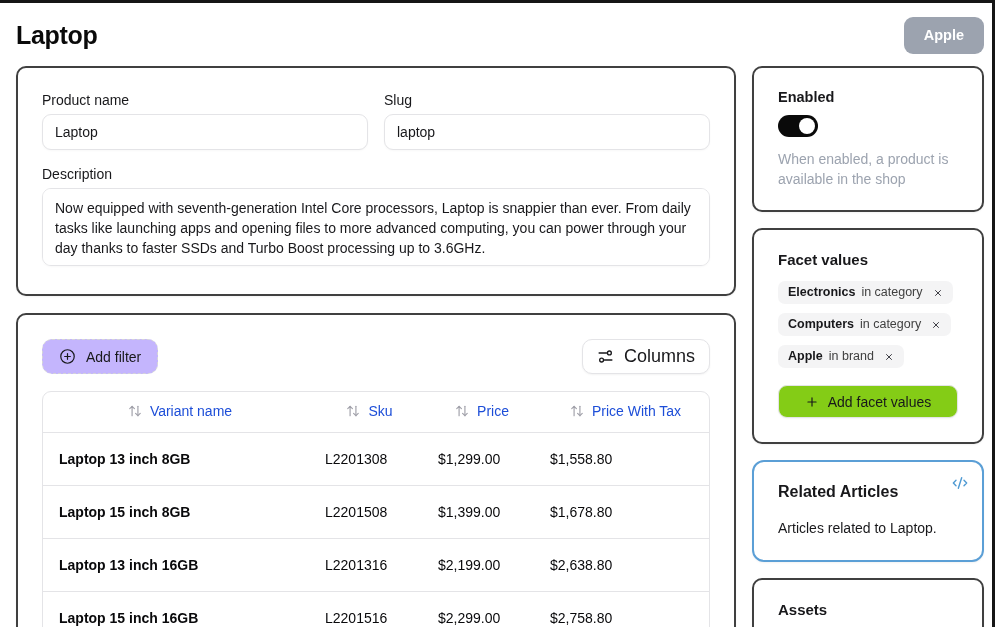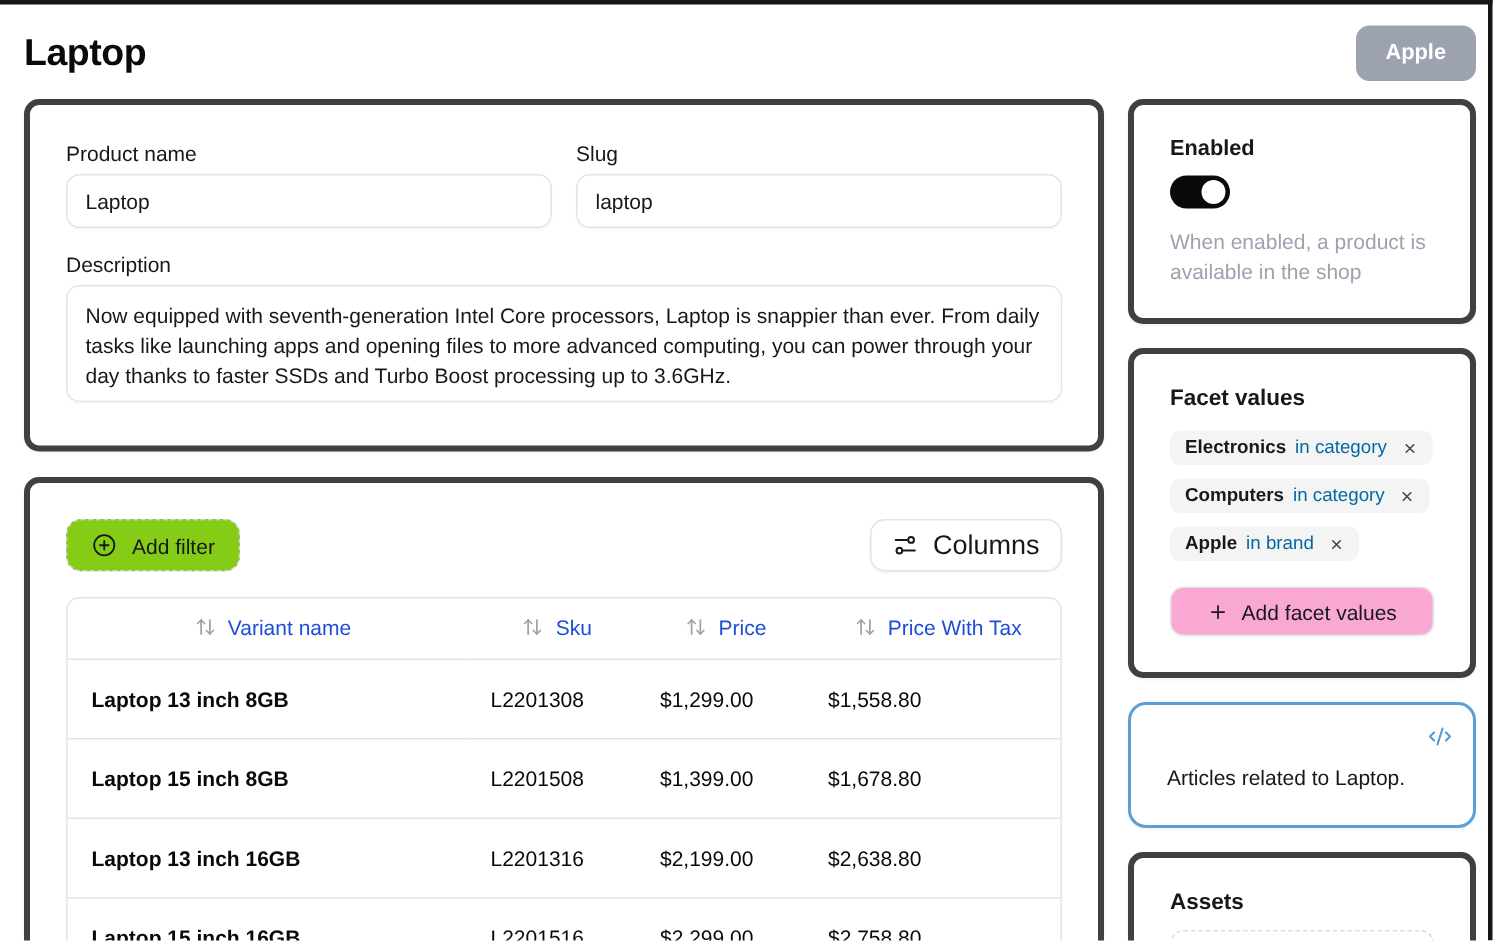--- a/index.html
+++ b/index.html
@@ -12,37 +12,37 @@
   .content { width:984px; padding-left:16px; }
   .topbar { height:66px; display:flex; align-items:center; justify-content:space-between; padding-top:4px; }
   .page-title { font-size:25px; font-weight:800; letter-spacing:-0.3px; color:#0a0a0a; }
   .btn-update { background:#9ca3af; color:#fff; border:none; border-radius:9px; height:37px; padding:0 20px;
     font-family:inherit; font-size:14.5px; font-weight:600; cursor:pointer; }
 
   .layout { display:flex; gap:16px; align-items:flex-start; }
   .main-col { width:720px; display:flex; flex-direction:column; gap:17px; }
   .side-col { width:232px; display:flex; flex-direction:column; gap:16px; }
 
-  .card { background:#fff; border:4px solid #404040; border-radius:10px; box-shadow:0 1px 2px rgba(0,0,0,.05); }
+  .card { background:#fff; border:2px solid #404040; border-radius:10px; box-shadow:0 1px 2px rgba(0,0,0,.05); }
 
   
   .card-form { padding:24px; }
   .form-grid { display:grid; grid-template-columns:1fr 1fr; column-gap:16px; row-gap:16px; }
   .field-label { display:block; font-size:14px; font-weight:500; color:#18181b; margin-bottom:6px; }
   .text-input { width:100%; height:36px; border:1px solid #e4e4e7; border-radius:9px; padding:0 12px;
     font-family:inherit; font-size:14px; color:#18181b; background:#fff; box-shadow:0 1px 2px rgba(0,0,0,.03); outline:none; }
   .field-desc { grid-column:1 / span 2; }
   .desc-textarea { width:100%; height:78px; border:1px solid #e4e4e7; border-radius:9px; padding:9px 12px;
     font-family:inherit; font-size:14px; line-height:20px; color:#18181b; resize:none; outline:none; box-shadow:0 1px 2px rgba(0,0,0,.03); }
 
   
   .card-variants { padding:24px; }
   .toolbar { display:flex; align-items:center; justify-content:space-between; margin-bottom:17px; }
   .btn-addfilter { display:inline-flex; align-items:center; gap:10px; height:35px; padding:0 16px;
-    border:1px dashed #d4d4d8; border-radius:10px; background:#84cc16; font-family:inherit; font-size:14px; font-weight:500; color:#18181b; cursor:pointer; }
+    border:1px dashed #d4d4d8; border-radius:10px; background:#c4b5fd; font-family:inherit; font-size:14px; font-weight:500; color:#18181b; cursor:pointer; }
   .btn-columns { display:inline-flex; align-items:center; gap:10px; height:35px; padding:0 14px;
     border:1px solid #e4e4e7; border-radius:10px; background:#fff; font-family:inherit; font-size:18px; font-weight:500; color:#18181b;
     box-shadow:0 1px 2px rgba(0,0,0,.05); cursor:pointer; }
   .icon-16 { width:17px; height:17px; display:block; }
   .vtable-wrap { border:1px solid #e4e4e7; border-radius:9px; overflow:hidden; }
   table.vtable { width:100%; border-collapse:collapse; font-size:14px; }
   .vtable th { height:40px; text-align:center; font-weight:400; color:#1d4ed8; padding:0 8px 0 16px; border-bottom:1px solid #e4e4e7; white-space:nowrap; }
   .th-inner { display:inline-flex; align-items:center; gap:8px; cursor:pointer; }
   .sort-icon { width:14px; height:14px; color:#a1a1aa; display:block; }
   .vtable td { height:53px; padding:0 8px 0 16px; border-bottom:1px solid #e4e4e7; color:#09090b; }
@@ -53,24 +53,24 @@
   .side-title { font-size:14.5px; font-weight:600; color:#18181b; }
   .toggle { margin-top:10px; width:40px; height:22px; background:#0a0a0a; border-radius:999px; position:relative; cursor:pointer; }
   .toggle-knob { position:absolute; top:3px; right:3px; width:16px; height:16px; border-radius:50%; background:#fff; }
   .help-text { margin-top:12px; font-size:14px; line-height:20px; color:#9ca3af; }
 
   .card-facets { padding:21px 24px 24px; }
   .facets-title { font-size:15px; font-weight:600; margin-bottom:13px; }
   .chips { display:flex; flex-direction:column; gap:9px; align-items:flex-start; }
   .chip { display:inline-flex; align-items:center; gap:6px; background:#f4f4f5; border-radius:7px; padding:4px 10px; font-size:12.5px; line-height:15px; }
   .chip-name { font-weight:600; color:#18181b; }
-  .chip-facet { color:#0369a1; }
+  .chip-facet { color:#404040; }
   .chip-x { width:10px; height:10px; color:#3f3f46; margin-left:4px; cursor:pointer; display:block; }
   .btn-addfacet { margin-top:17px; width:100%; height:33px; display:flex; align-items:center; justify-content:center; gap:9px;
-    border:1px solid #e4e4e7; border-radius:9px; background:#f9a8d4; font-family:inherit; font-size:14px; font-weight:500; color:#18181b;
+    border:1px solid #e4e4e7; border-radius:9px; background:#84cc16; font-family:inherit; font-size:14px; font-weight:500; color:#18181b;
     box-shadow:0 1px 2px rgba(0,0,0,.04); cursor:pointer; }
   .icon-14 { width:14px; height:14px; display:block; }
 
   .card-related { border:2px solid #5b9fd6; border-radius:12px; padding:21px 24px 24px; position:relative; }
   .related-title { font-size:16px; font-weight:700; }
   .code-icon { position:absolute; top:13px; right:14px; width:16px; height:16px; color:#4f9ad3; }
   .related-body { margin-top:19px; font-size:14px; color:#18181b; }
 
   .card-assets { padding:21px 24px 24px; }
   .assets-dropzone { margin-top:10px; height:46px; border:1px dashed #d9d9de; border-radius:9px; background:#fff; }
@@ -264,20 +264,21 @@
             <span>Add facet values</span>
           </button>
         </section>
 
         <section class="card card-related">
           <svg class="code-icon" viewBox="0 0 24 24" fill="none" stroke="currentColor" stroke-width="2.1" stroke-linecap="round" stroke-linejoin="round">
               <path d="m18 16 4-4-4-4"></path>
               <path d="m6 8-4 4 4 4"></path>
               <path d="m14.5 4-5 16"></path>
             </svg>
+          <div class="related-title">Related Articles</div>
           <div class="related-body">Articles related to Laptop.</div>
         </section>
 
         <section class="card card-assets">
           <div class="side-title facets-title" style="margin-bottom:0">Assets</div>
           <div class="assets-dropzone"></div>
         </section>
 
       </aside>
     </div>

